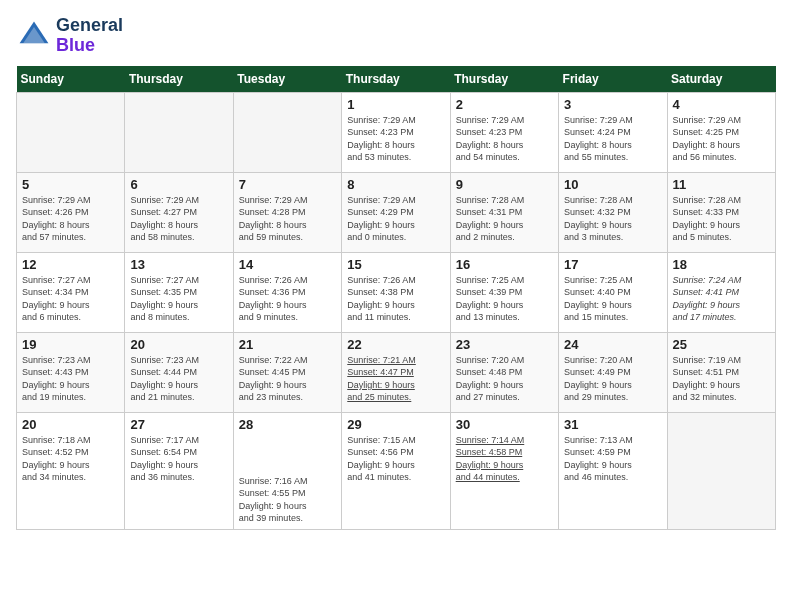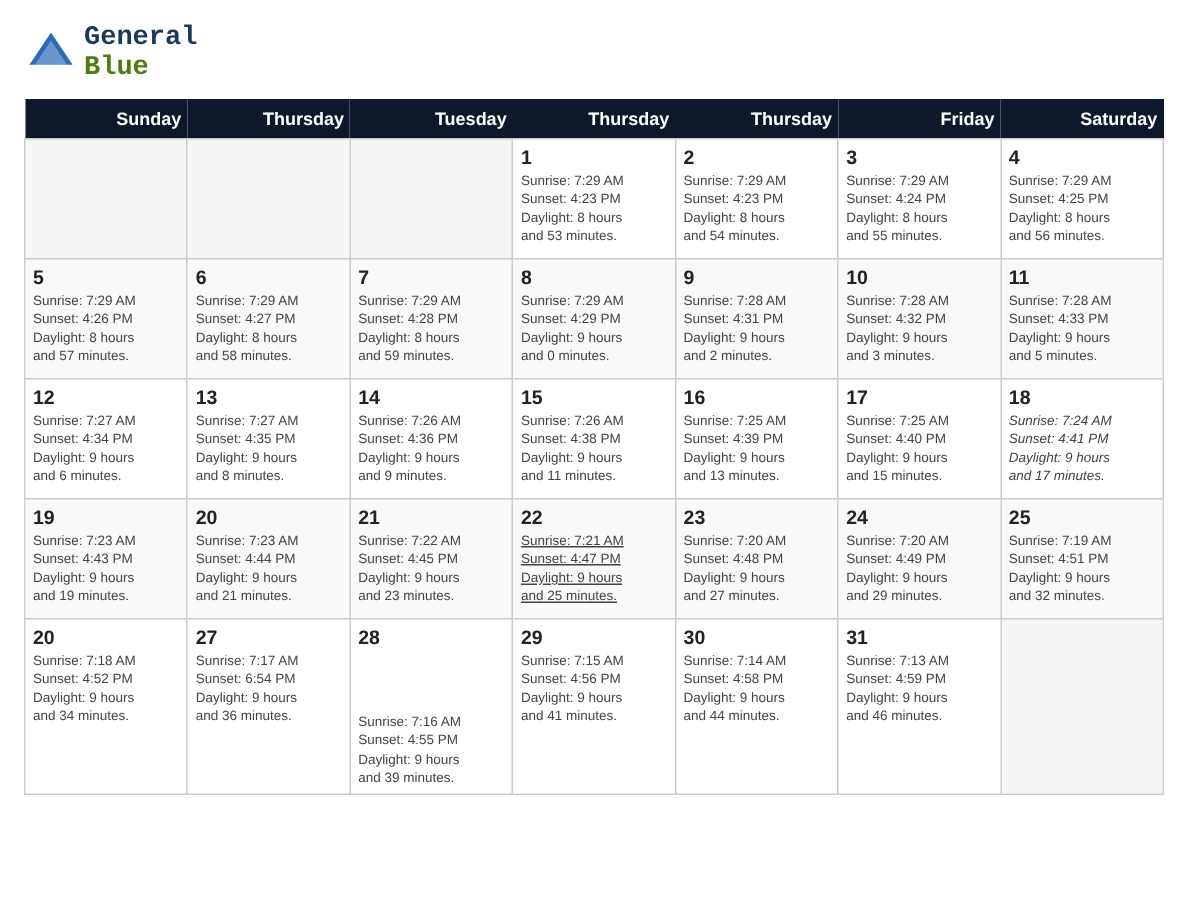--- a/index.html
+++ b/index.html
@@ -13,29 +13,28 @@
     .header {
       display: flex;
       justify-content: space-between;
       align-items: flex-start;
       margin-bottom: 10px;
     }
     .logo {
       display: flex;
       align-items: center;
       gap: 4px;
-      font-family: Liberation Mono, monospace;
     }
     .logo-text {
       font-size: 18px;
       font-weight: bold;
       color: #1a3a5c;
       line-height: 1.1;
     }
-    .logo-blue { color: #4d7c0f; }
+    .logo-blue { color: #6d28d9; }
     .logo-icon {
       width: 36px;
       height: 36px;
     }
     .title-area {
       text-align: right;
     }
     .month-title {
       font-size: 32px;
       font-weight: bold;
@@ -44,26 +43,26 @@
     .location {
       font-size: 14px;
       color: #555;
     }
     table {
       width: 100%;
       border-collapse: collapse;
       table-layout: fixed;
     }
     th {
-      background-color: #0f172a;
+      background-color: #14532d;
       color: #fff;
       font-size: 12px;
       font-weight: bold;
       padding: 6px 4px;
-      text-align: right;
+      text-align: left;
     }
     td {
       border: 1px solid #ccc;
       vertical-align: top;
       padding: 4px 5px;
       font-size: 9.5px;
       color: #333;
       height: 80px;
     }
     td.empty {
@@ -330,21 +329,21 @@
         </td>
         <td>
           <div class="day-number">29</div>
           <div class="day-info" style="white-space: pre-line;">Sunrise: 7:15 AM
 Sunset: 4:56 PM
 Daylight: 9 hours
 and 41 minutes.</div>
         </td>
         <td>
           <div class="day-number">30</div>
-          <div class="day-info" style="white-space: pre-line;">Sunrise: 7:14 AM
+          <div class="day-info" style="white-space: pre-line; text-decoration: underline;">Sunrise: 7:14 AM
 Sunset: 4:58 PM
 Daylight: 9 hours
 and 44 minutes.</div>
         </td>
         <td>
           <div class="day-number">31</div>
           <div class="day-info" style="white-space: pre-line;">Sunrise: 7:13 AM
 Sunset: 4:59 PM
 Daylight: 9 hours
 and 46 minutes.</div>

